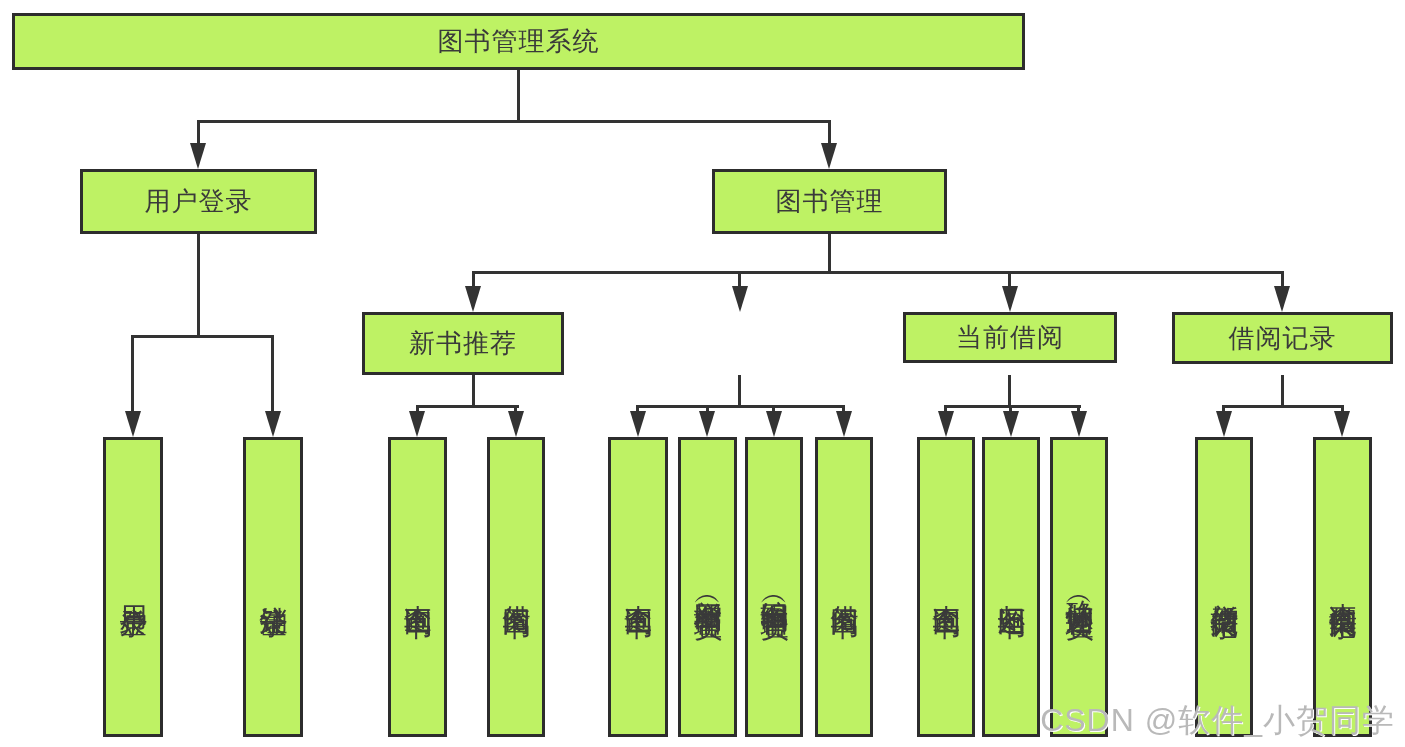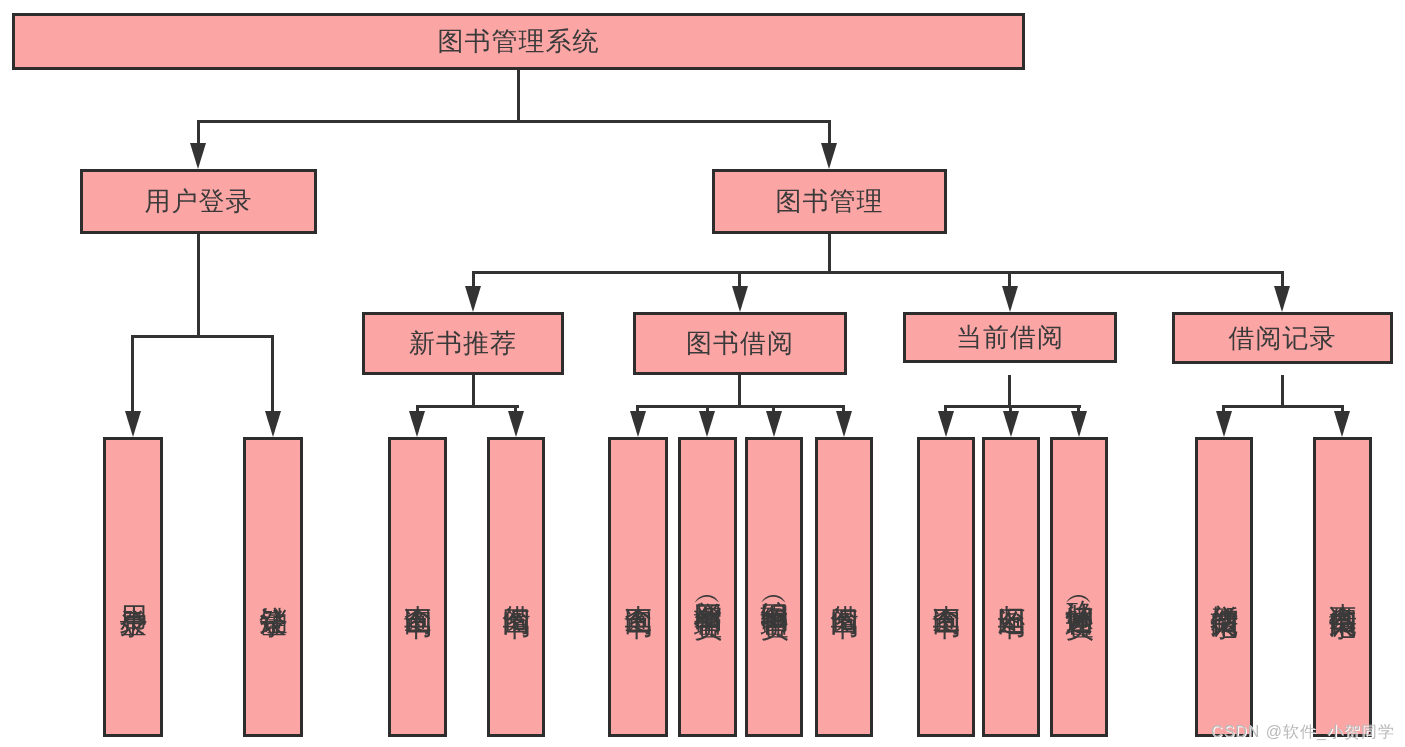--- a/index.html
+++ b/index.html
@@ -1,35 +1,35 @@
 <!DOCTYPE html>
 <html><head>
 <meta charset="utf-8">
 <style>
   html,body{margin:0;padding:0;background:#ffffff;}
   .stage{
     position:relative;width:1405px;height:747px;background:#ffffff;
     font-family:"Liberation Sans",sans-serif;color:#3a3a3a;overflow:hidden;
   }
   .box{
-    position:absolute;box-sizing:border-box;border:3px solid #2d2d2d;background:#fca5a5;
+    position:absolute;box-sizing:border-box;border:3px solid #2d2d2d;background:#bef264;
     display:flex;align-items:center;justify-content:center;
   }
   .hd span{font-size:26px;letter-spacing:1px;color:#3a3a3a;white-space:nowrap;}
   .leaf .vtext{
     writing-mode:vertical-rl;font-size:28px;line-height:1;letter-spacing:2px;color:#3a3a3a;
   }
   .line{position:absolute;background:#333333;}
   .arrow{
     position:absolute;width:0;height:0;
     border-left:8px solid transparent;border-right:8px solid transparent;
     border-top:26px solid #333333;
   }
   .watermark{
-    position:absolute;right:10px;bottom:4px;font-size:16px;color:#b9b9b9;
+    position:absolute;right:10px;bottom:4px;font-size:32px;color:#b9b9b9;
     text-shadow:1px 1px 0 #ffffff;z-index:5;white-space:nowrap;letter-spacing:1px;
   }
 </style>
 </head>
 <body>
 
 <div class="stage">
 
   <div class="box hd" style="left:12px;top:13px;width:1013px;height:57px">
     <span>图书管理系统</span>
@@ -37,23 +37,20 @@
 
   <div class="box hd" style="left:80px;top:169px;width:237px;height:65px">
     <span>用户登录</span>
   </div>
   <div class="box hd" style="left:712px;top:169px;width:235px;height:65px">
     <span>图书管理</span>
   </div>
 
   <div class="box hd" style="left:362px;top:312px;width:202px;height:63px">
     <span>新书推荐</span>
-  </div>
-  <div class="box hd" style="left:633px;top:312px;width:214px;height:63px">
-    <span>图书借阅</span>
   </div>
   <div class="box hd" style="left:903px;top:312px;width:214px;height:51px">
     <span>当前借阅</span>
   </div>
   <div class="box hd" style="left:1172px;top:312px;width:221px;height:52px">
     <span>借阅记录</span>
   </div>
 
   <div class="box leaf" style="left:103px;top:437px;width:60px;height:300px">
     <span class="vtext">用户登录</span>

